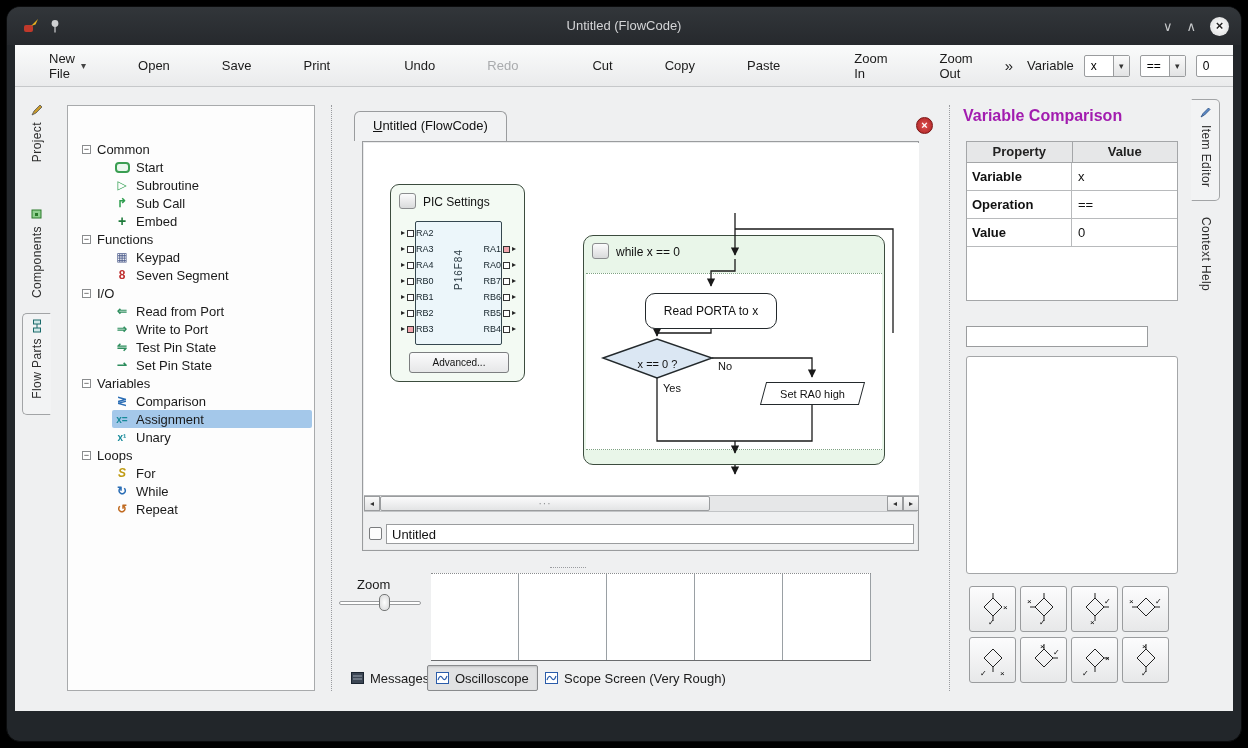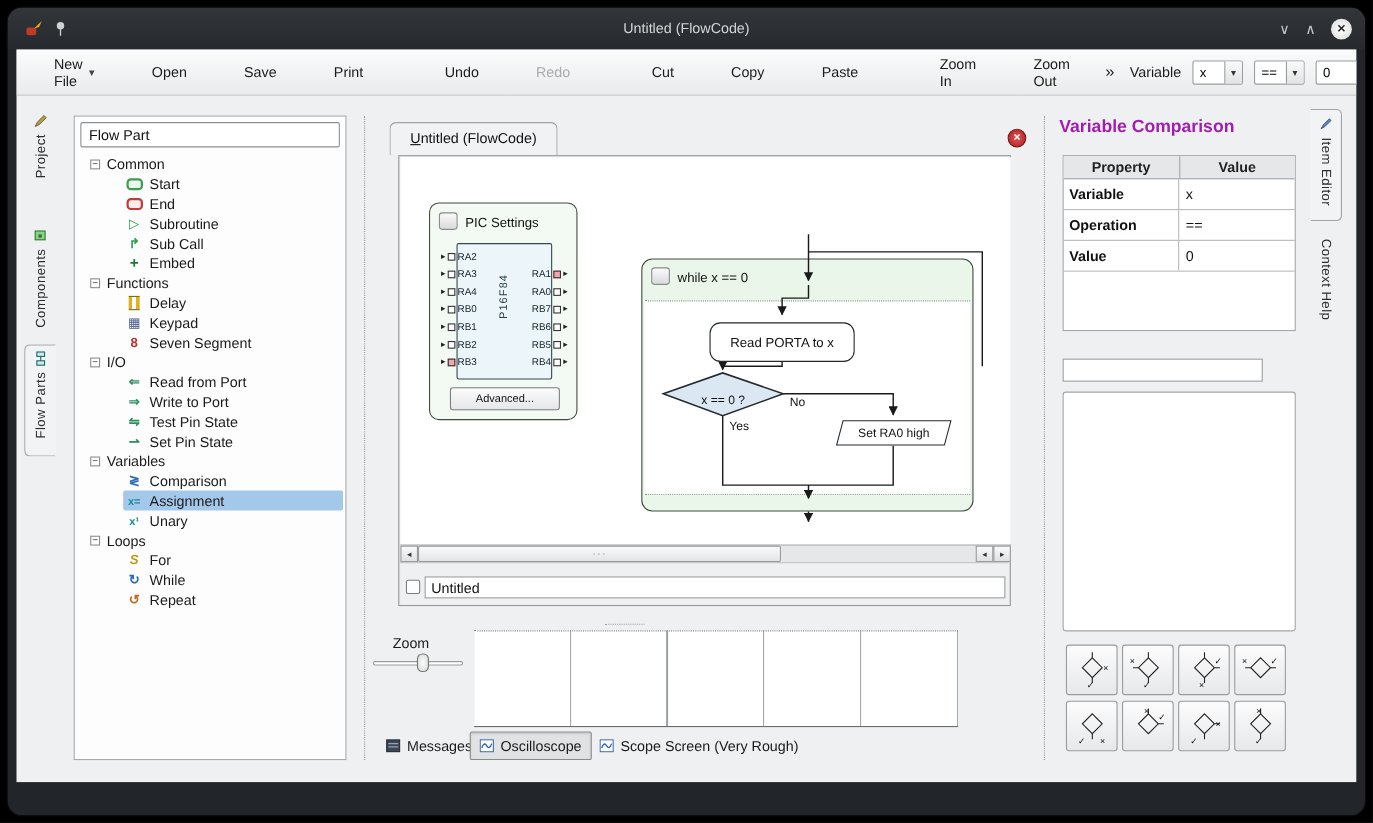--- a/index.html
+++ b/index.html
@@ -241,53 +241,44 @@
         <svg width="14" height="14">
               <rect x="3.5" y="1" width="7" height="4" fill="#cfe8e8" stroke="#1a6a6a"></rect>
               <rect x="3.5" y="9" width="7" height="4" fill="#cfe8e8" stroke="#1a6a6a"></rect>
               <line x1="7" y1="5" x2="7" y2="9" stroke="#1a6a6a"></line>
             </svg>
         <span class="vlabel">Flow Parts</span>
       </div>
     </div>
 
     <div class="left-panel">
-      <div class="fp-header">Flow Part</div>
       <div class="tree">
         <div class="trow group">
               <span class="exp">−</span>
               <span>Common</span>
             </div>
         <div class="trow item">
               <span class="ic ic-start"></span>
               <span>Start</span>
             </div>
         <div class="trow item">
-              <span class="ic ic-end"></span>
-              <span>End</span>
-            </div>
-        <div class="trow item">
               <span class="ic ic-sub"></span>
               <span>Subroutine</span>
             </div>
         <div class="trow item">
               <span class="ic ic-subcall"></span>
               <span>Sub Call</span>
             </div>
         <div class="trow item">
               <span class="ic ic-embed"></span>
               <span>Embed</span>
             </div>
         <div class="trow group">
               <span class="exp">−</span>
               <span>Functions</span>
-            </div>
-        <div class="trow item">
-              <span class="ic ic-delay"></span>
-              <span>Delay</span>
             </div>
         <div class="trow item">
               <span class="ic ic-keypad"></span>
               <span>Keypad</span>
             </div>
         <div class="trow item">
               <span class="ic ic-seven"></span>
               <span>Seven Segment</span>
             </div>
         <div class="trow group">

